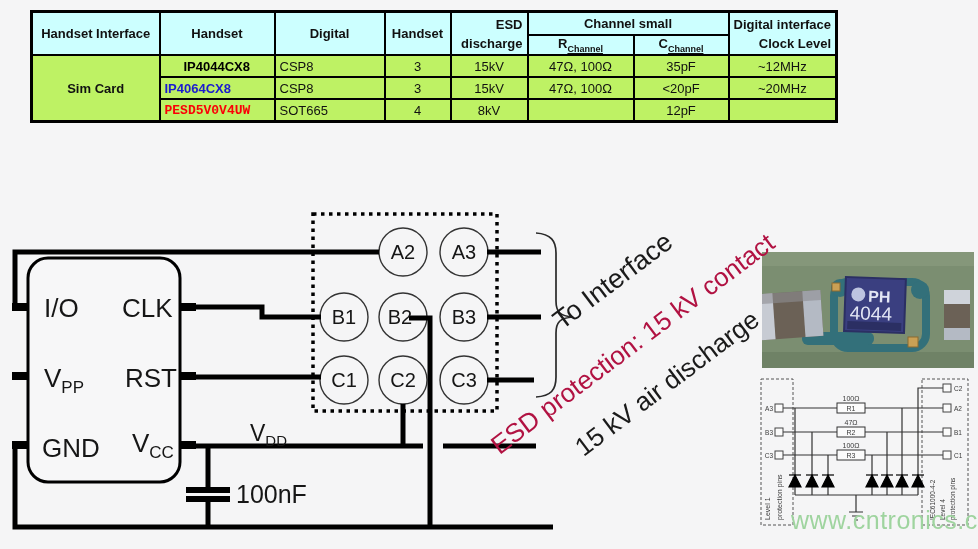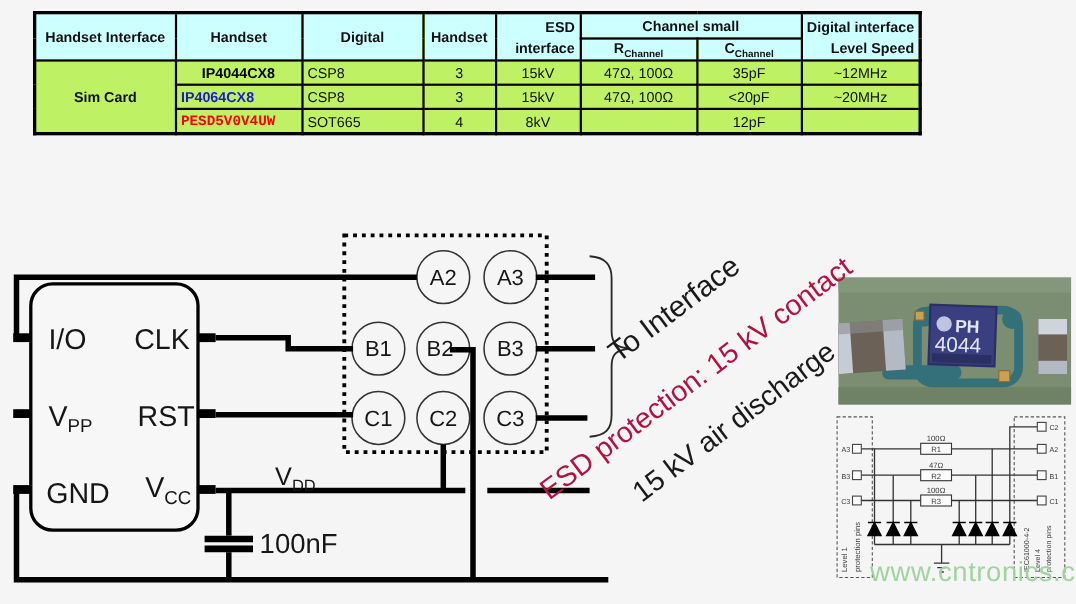--- a/index.html
+++ b/index.html
@@ -11,21 +11,21 @@
   table.spec{border-collapse:collapse;table-layout:fixed;background:#bef264;}
   table.spec th,table.spec td{border:2px solid #000;font-size:13px;color:#111;
       padding:0 4px;overflow:hidden;white-space:nowrap;}
   table.spec th{background:#ccffff;font-weight:bold;text-align:center;}
   tr.hrow1 th{height:21px;}
   tr.hrow2 th{height:18px;}
   tr.brow td{height:20px;text-align:center;}
   td.cell-left{text-align:left !important;}
   .two-line div{line-height:19px;text-align:right;}
   .bold{font-weight:bold;}
-  .subhdr sub{font-size:9px;font-weight:bold;}
+  .subhdr sub{font-size:9px;font-weight:bold;text-decoration:underline;}
   tr.hrow2 th{border-top-width:2px;}
   table.spec{border:3px solid #000;}
   tr.hrow2 th, tr.hrow1 th{border-bottom-color:#000;}
   tr.brow:first-of-type td{border-top-width:3px;}
 
   
   #circuit{position:absolute;left:0;top:0;z-index:1;}
   #circuit text{font-family:"Liberation Sans",sans-serif;fill:#161616;}
 
   
@@ -65,26 +65,26 @@
           <col style="width:107px">
       </colgroup>
       <tbody>
           <tr class="hrow1">
         <th rowspan="2">Handset Interface</th>
         <th rowspan="2">Handset</th>
         <th rowspan="2">Digital</th>
         <th rowspan="2">Handset</th>
         <th rowspan="2" class="two-line">
           <div>ESD</div>
-          <div>interface</div>
+          <div>discharge</div>
         </th>
         <th colspan="2">Channel small</th>
         <th rowspan="2" class="two-line">
           <div>Digital interface</div>
-          <div>Level Speed</div>
+          <div>Clock Level</div>
         </th>
       </tr>
       <tr class="hrow2">
         <th class="subhdr"><span>R</span><sub>Channel</sub></th>
         <th class="subhdr"><span>C</span><sub>Channel</sub></th>
       </tr>
       <tr class="brow">
         <td rowspan="3" class="bold">Sim Card</td>
         <td class="cell-left bold"><span style="color: rgb(0, 0, 0); margin-left: 19px;">IP4044CX8</span></td>
         <td class="cell-left">CSP8</td>

